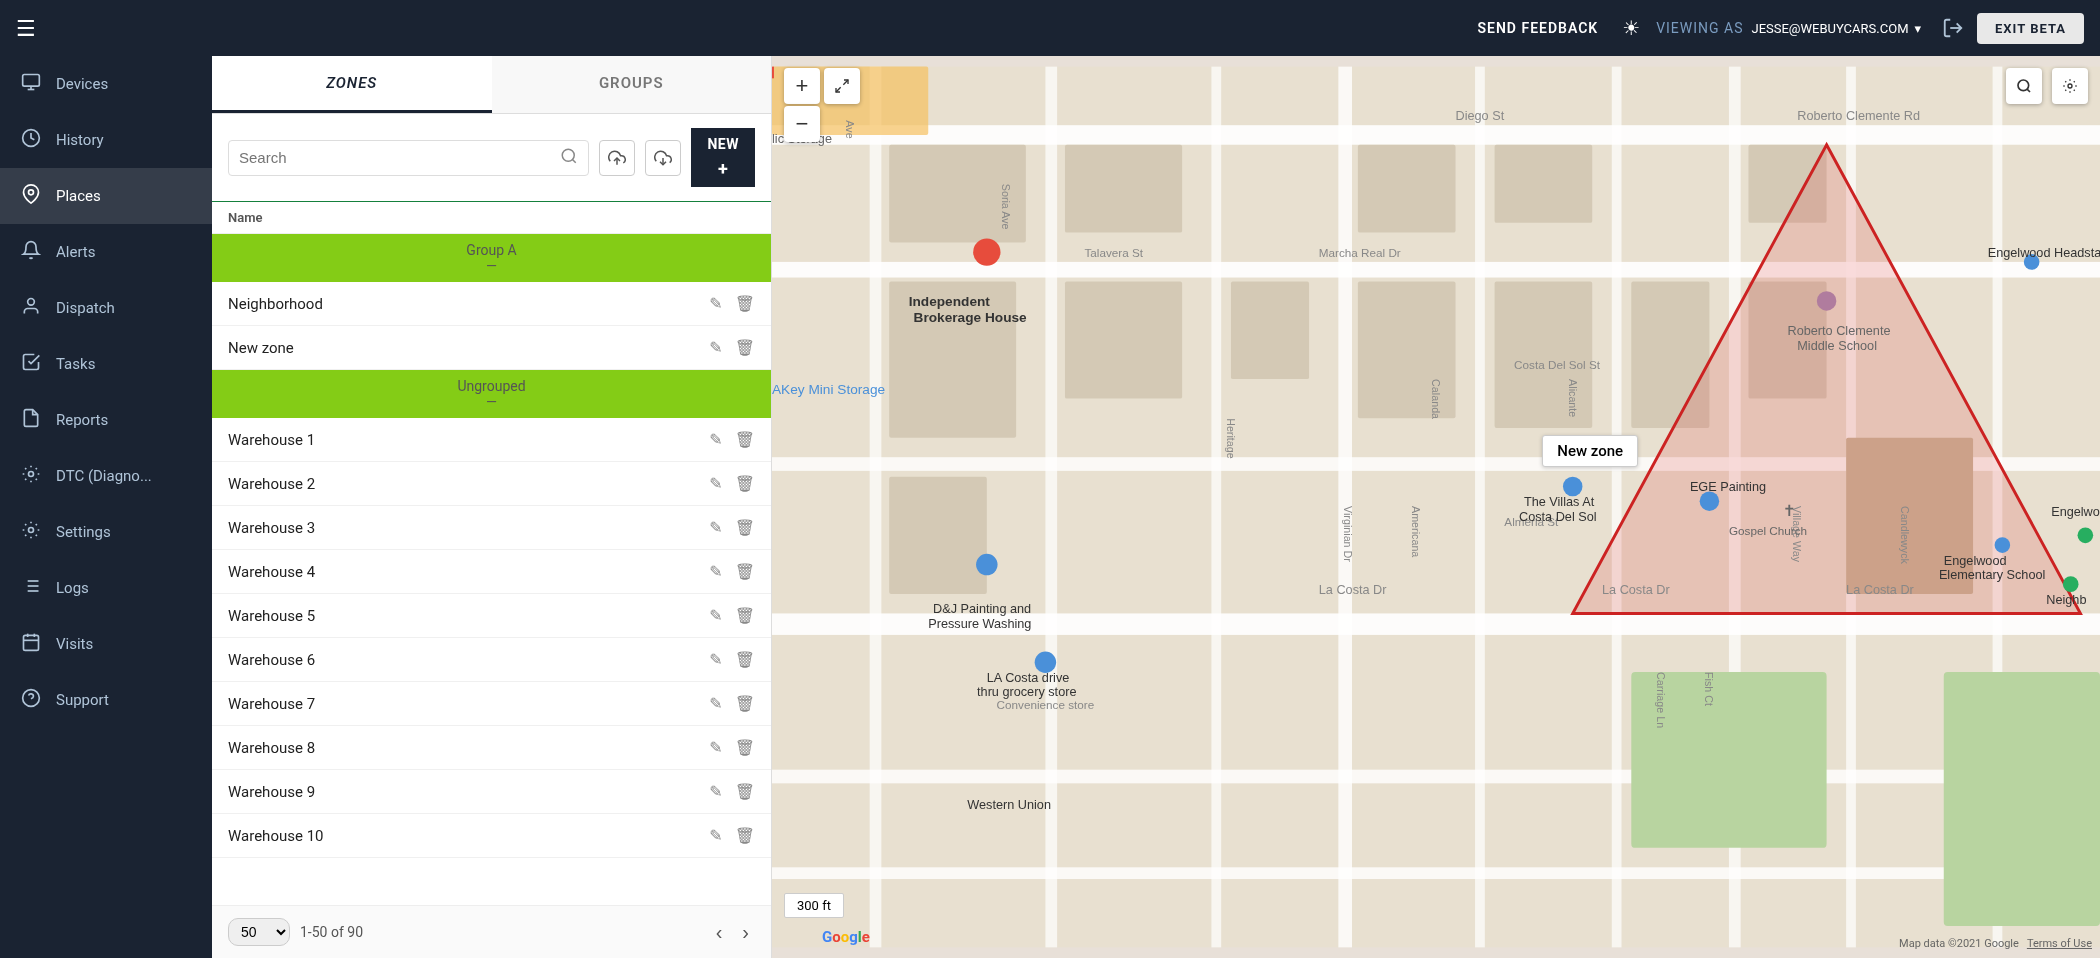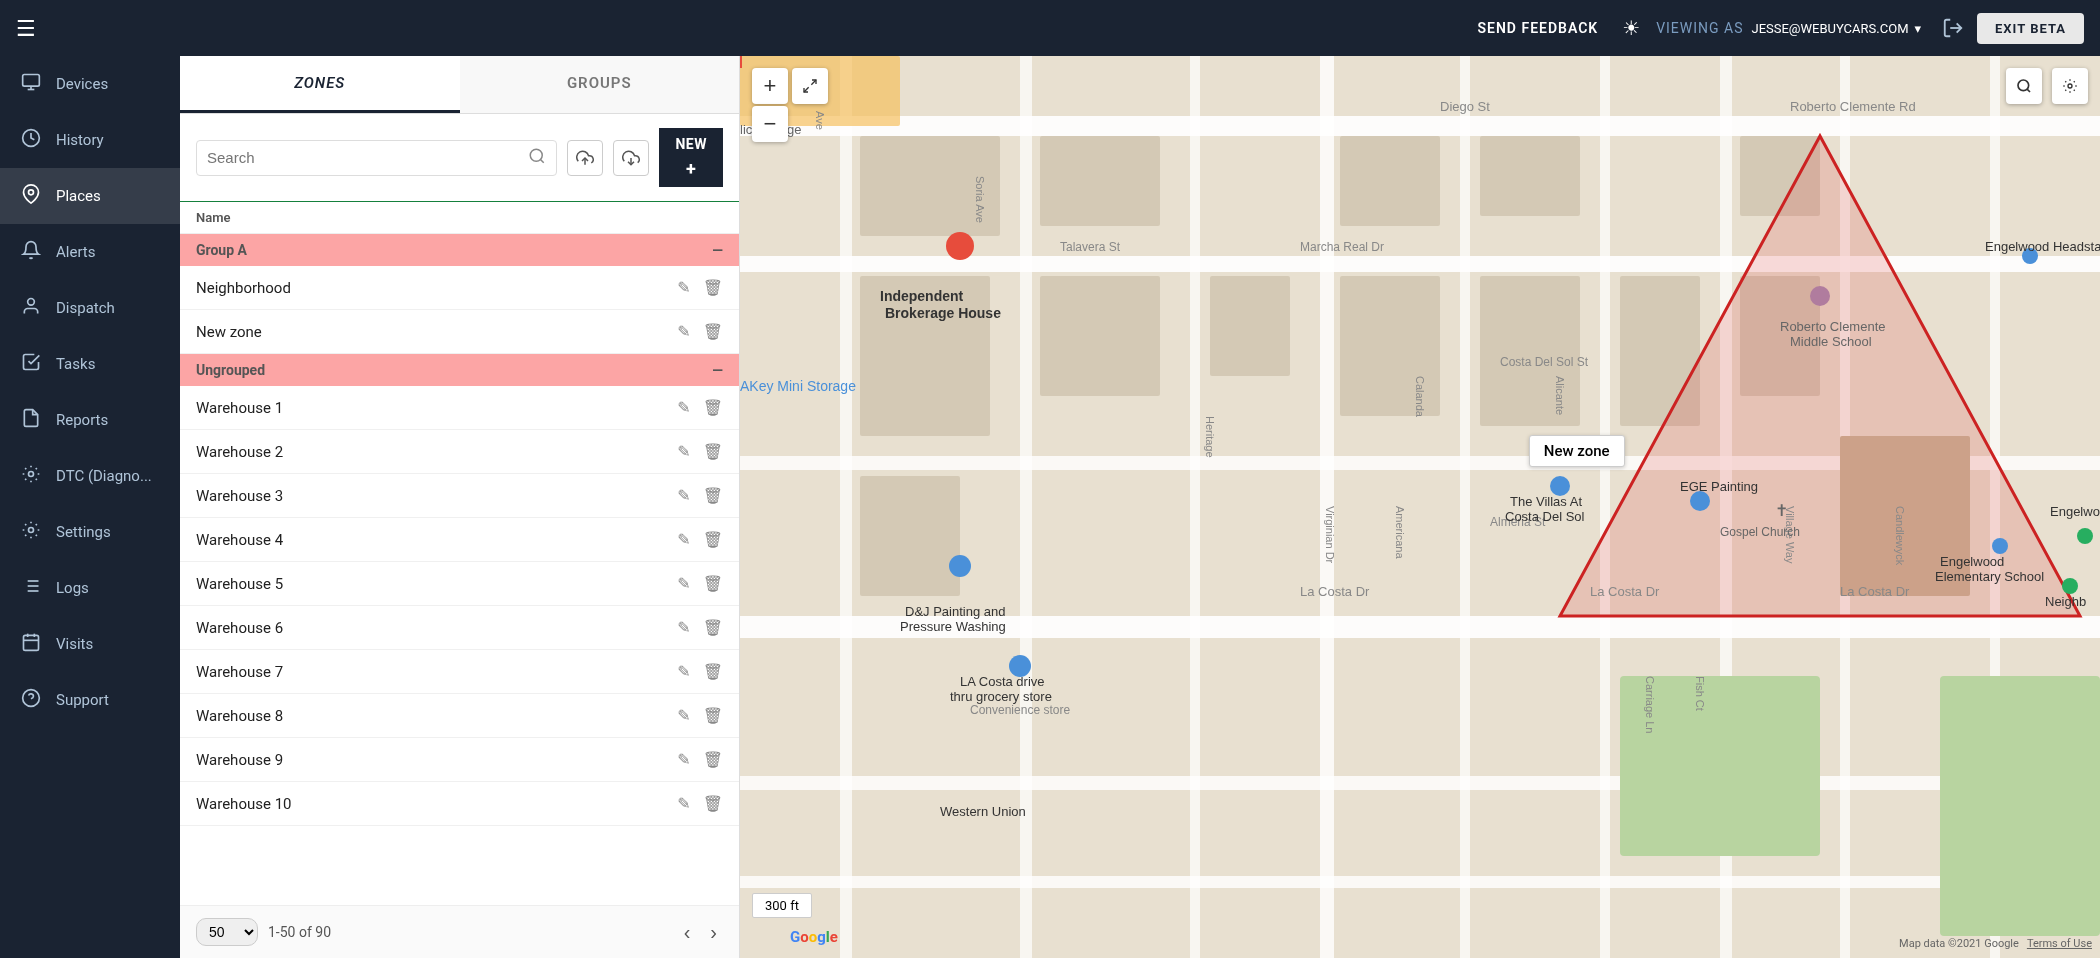--- a/index.html
+++ b/index.html
@@ -24,21 +24,21 @@
     .top-nav .viewing-as span:first-child { font-size: 14px; letter-spacing: 1px; text-transform: uppercase; color: #7a9bbf; }
     .top-nav .user-email { display: flex; align-items: center; gap: 6px; font-size: 13px; cursor: pointer; margin-right: 16px; }
     .top-nav .logout-icon { width: 32px; height: 32px; display: flex; align-items: center; justify-content: center; cursor: pointer; margin-right: 8px; }
     .top-nav .exit-beta { background: #e8e8e8; color: #1a2332; font-weight: 700; font-size: 13px; padding: 8px 18px; border-radius: 4px; cursor: pointer; letter-spacing: 1px; }
 
     
     .layout { display: flex; margin-top: 56px; height: calc(958px - 56px); }
 
     
     .sidebar {
-      width: 180px; background: #1a2332; color: #fff;
+      width: 212px; background: #1a2332; color: #fff;
       display: flex; flex-direction: column;
       flex-shrink: 0;
     }
     .sidebar-item {
       display: flex; align-items: center; gap: 14px;
       padding: 16px 20px; cursor: pointer; font-size: 15px;
       color: #b0c4d8; transition: background 0.15s;
     }
     .sidebar-item.active { background: rgba(255,255,255,0.12); color: #fff; }
     .sidebar-item .icon { font-size: 18px; width: 22px; text-align: center; }
@@ -72,21 +72,21 @@
       background: #1a2332; color: #fff; font-weight: 700; font-size: 14px;
       padding: 8px 16px; border-radius: 0; cursor: pointer;
       display: flex; align-items: center; gap: 6px; letter-spacing: 0.5px; flex-direction: column;
     }
 
     .panel-list-header { padding: 8px 16px; font-size: 13px; font-weight: 600; color: #555; border-bottom: 1px solid #eee; }
     .panel-scroll { flex: 1; overflow-y: auto; }
 
     .group-header {
       display: flex; align-items: center; justify-content: space-between;
-      padding: 8px 16px; background: #fca5a5; font-size: 14px; font-weight: 700; color: #555;
+      padding: 8px 16px; background: #84cc16; font-size: 14px; font-weight: 400; color: #555; flex-direction: column;
     }
     .zone-item {
       display: flex; align-items: center;
       padding: 12px 16px; border-bottom: 1px solid #f0f0f0; font-size: 15px; color: #222;
     }
     .zone-item .zone-name { flex: 1; }
     .zone-item .zone-actions { display: flex; gap: 12px; }
     .zone-item .zone-actions span { cursor: pointer; color: #888; font-size: 16px; }
 
     .panel-footer {

